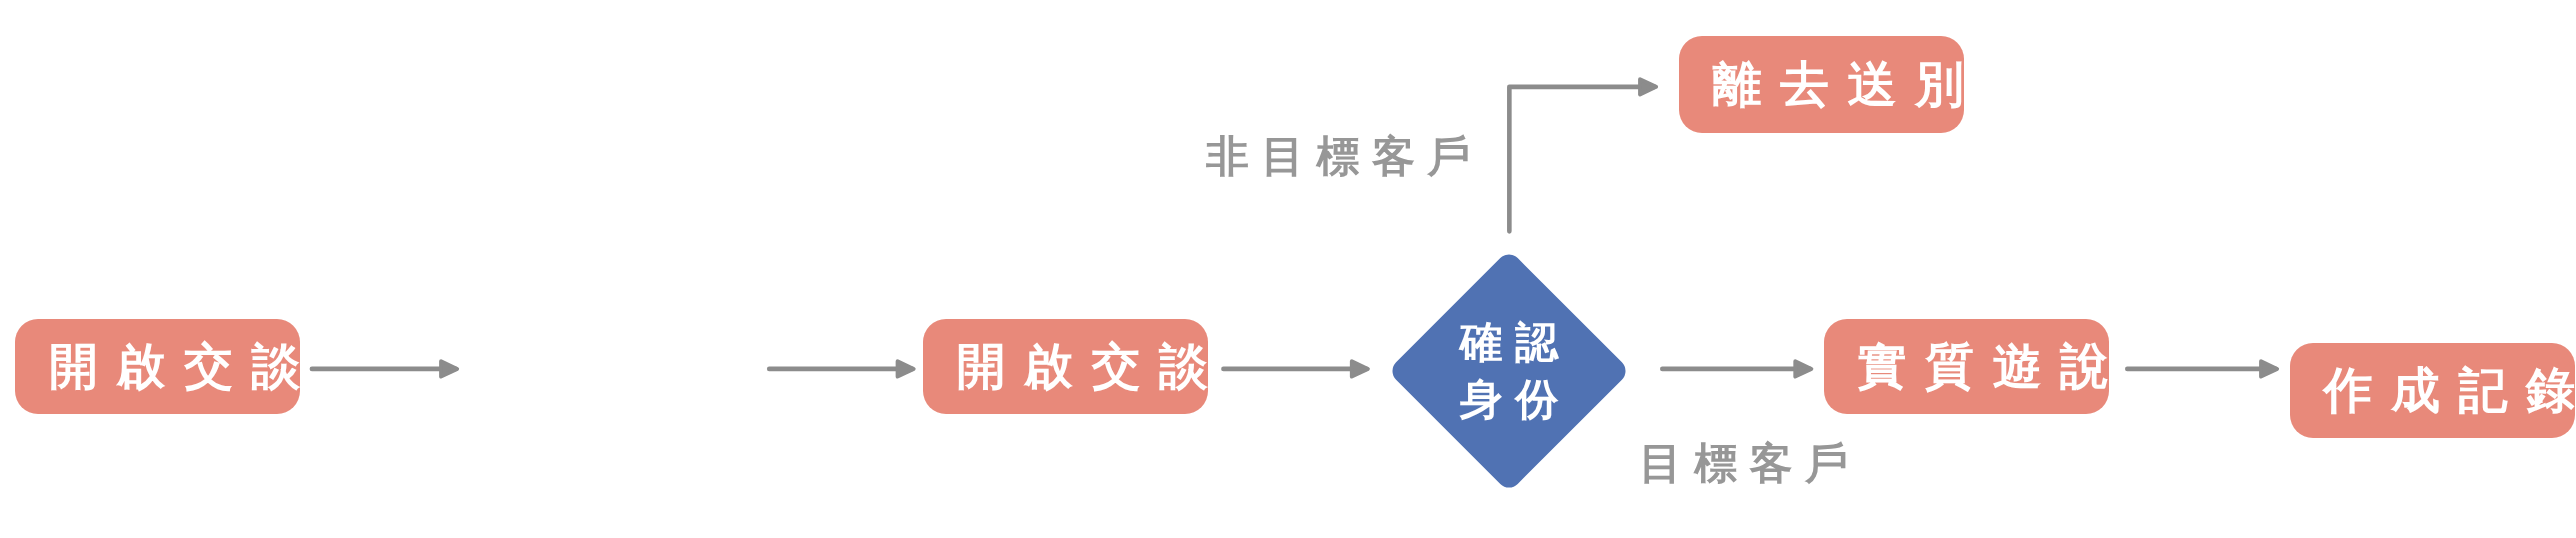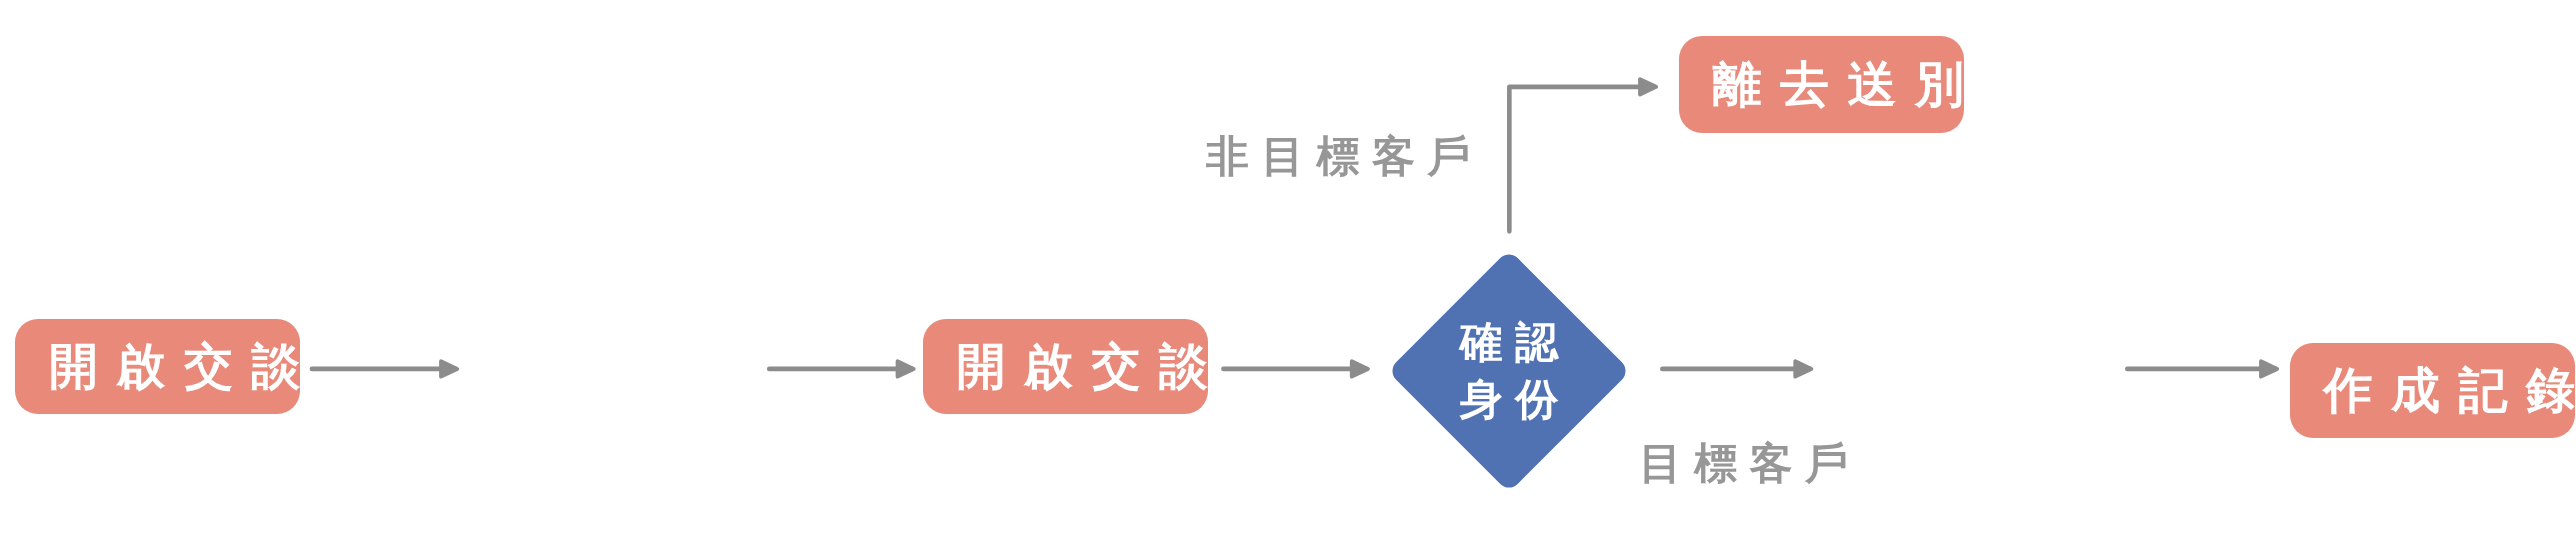--- a/index.html
+++ b/index.html
@@ -124,20 +124,23 @@
     <span class="lbl">開啟交談</span>
   </div>
 
   <div class="diamond">
     <div class="diamond-inner">
       <span class="lbl">確認</span>
       <span class="lbl">身份</span>
     </div>
   </div>
 
+  <div class="process node-4">
+    <span class="lbl">實質遊說</span>
+  </div>
 
   <div class="process node-5">
     <span class="lbl">作成記錄</span>
   </div>
 
   <div class="process node-6">
     <span class="lbl">離去送別</span>
   </div>
 
   <div class="edge-label edge-label-target">目標客戶</div>

